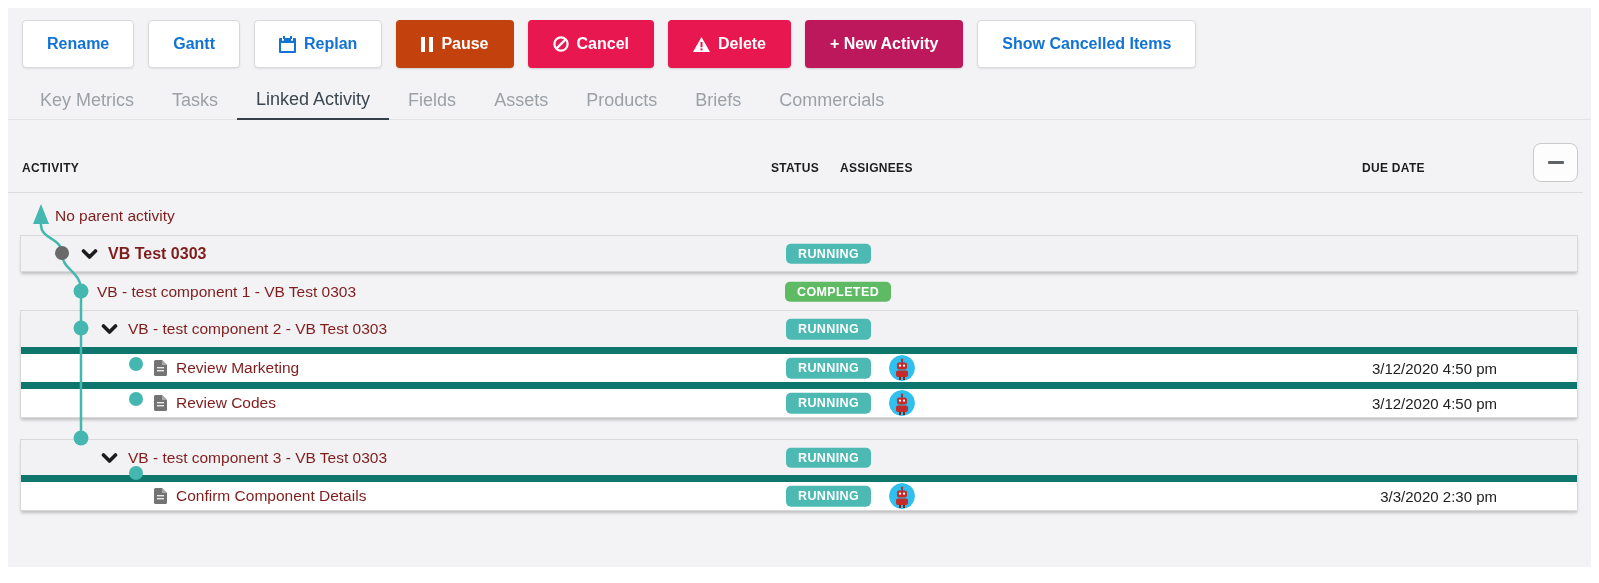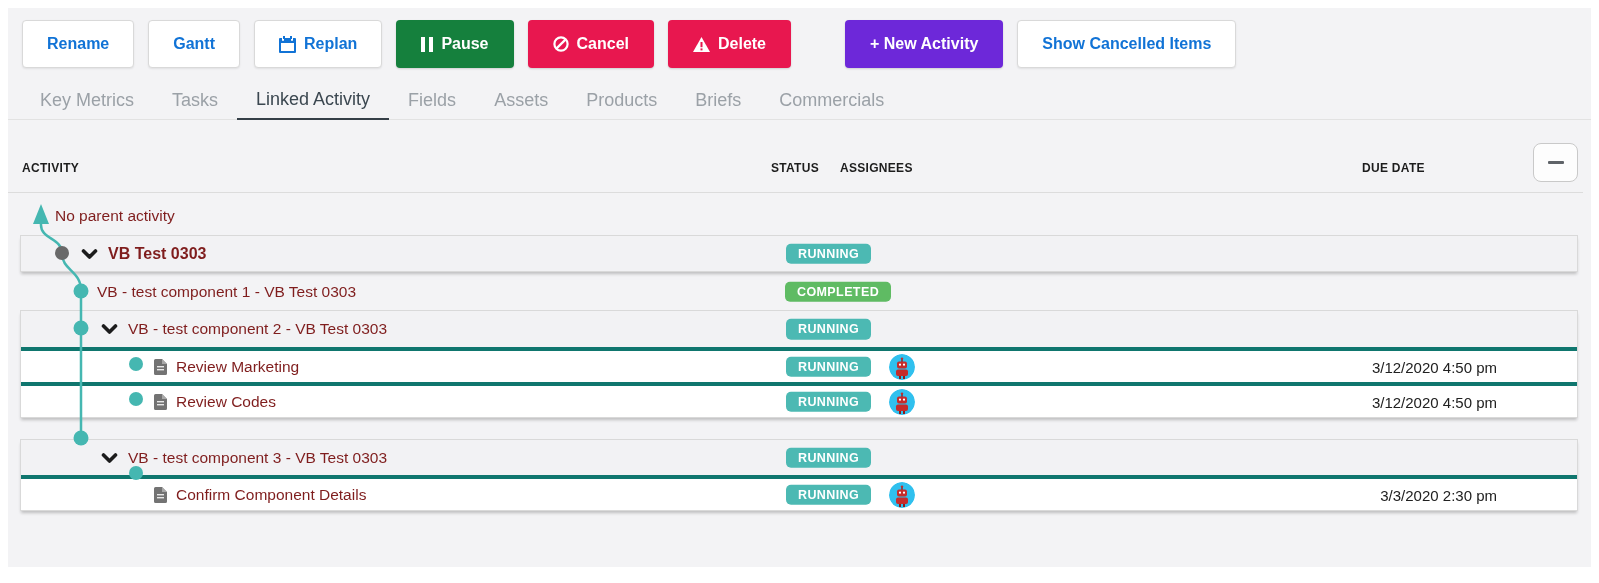--- a/index.html
+++ b/index.html
@@ -6,23 +6,23 @@
   html,body { width:1599px; height:583px; background:#ffffff; font-family:"Liberation Sans", sans-serif; }
   .page { position:relative; width:1599px; height:583px; background:#ffffff; overflow:hidden; }
   .panel { position:absolute; left:8px; top:8px; width:1583px; height:559px; background:#f3f3f5; }
 
   
   .toolbar { position:absolute; left:14px; top:12px; display:flex; gap:14px; }
   .btn { height:48px; border-radius:4px; font-family:"Liberation Sans",sans-serif; font-size:16px; font-weight:700;
          display:inline-flex; align-items:center; justify-content:center; gap:8px; padding:0 24px;
          border:1px solid transparent; cursor:pointer; white-space:nowrap; }
   .btn.outline { background:#ffffff; border-color:#d9d9d9; color:#1173d6; box-shadow:0 1px 2px rgba(0,0,0,0.08); }
-  .btn.orange  { background:#15803d; color:#ffffff; box-shadow:0 1px 2px rgba(0,0,0,0.15);justify-content:center; }
+  .btn.orange  { background:#c2410c; color:#ffffff; box-shadow:0 1px 2px rgba(0,0,0,0.15);justify-content:center; }
   .btn.crimson { background:#e8174f; color:#ffffff; box-shadow:0 1px 2px rgba(0,0,0,0.15); }
-  .btn.blue    { background:#6d28d9; color:#ffffff; box-shadow:0 1px 2px rgba(0,0,0,0.15);margin-left:40px; }
+  .btn.blue    { background:#be185d; color:#ffffff; box-shadow:0 1px 2px rgba(0,0,0,0.15); }
   .btn .ic { display:inline-flex; align-items:center; }
 
   
   .tabs { position:absolute; left:0; right:0; top:72px; height:40px; display:flex; padding-left:13px;
           border-bottom:1px solid #e2e2e2; }
   .tab { padding:0 19px; font-size:18px; color:#9ba1a7; display:flex; align-items:center; height:40px; cursor:pointer; }
   .tab.active { color:#3b4750; font-weight:400; border-bottom:2px solid #353f47; margin-bottom:-1px; }
 
   
   .thead { position:absolute; left:0; right:8px; top:112px; height:73px; border-bottom:1px solid #dcdcdc; }
@@ -39,21 +39,21 @@
   .rowtext { position:absolute; top:50%; transform:translateY(-50%); font-size:15.5px; color:#7f1d1d; white-space:nowrap; }
   .rowtext.bold { font-weight:700; font-size:16px; }
 
   .card { background:#f2f2f4; border:1px solid #d9d9d9; box-shadow:0 3px 3px -1px rgba(0,0,0,0.22); }
   .card1 { top:39px; height:37px; }
   .row-comp1 { top:77px; height:37px; }
   .card2 { top:114px; height:108px; }
   .card3 { top:224px; height:72px;margin-top:19px; }
   .subrow { position:relative; width:100%; }
   .subrow.head { height:36px; background:#f2f2f4; }
-  .subrow.leaf { height:35px; background:#ffffff; border-top:4px solid #0f766e; }
+  .subrow.leaf { height:35px; background:#ffffff; border-top:7px solid #0f766e; }
   .card3 .subrow.head { height:35px; }
 
   .chev { position:absolute; top:50%; transform:translateY(-50%); display:inline-flex; }
   .docic { position:absolute; top:50%; transform:translateY(-50%); display:inline-flex; }
 
   .badge { position:absolute; left:765px; top:50%; transform:translateY(-50%);
            color:#ffffff; font-size:12.5px; font-weight:700; letter-spacing:0.4px;
            padding:4px 12px; border-radius:5px; line-height:1; }
   .badge.running   { background:#4cb9b3; }
   .badge.completed { background:#5fbb63; }

